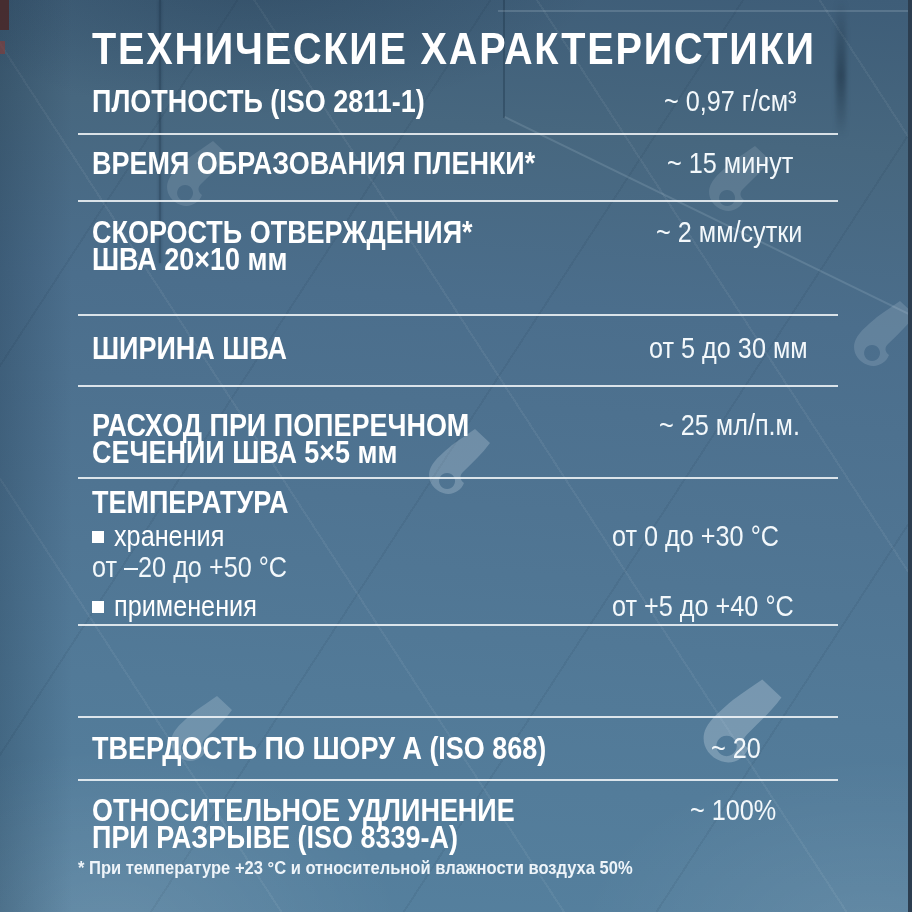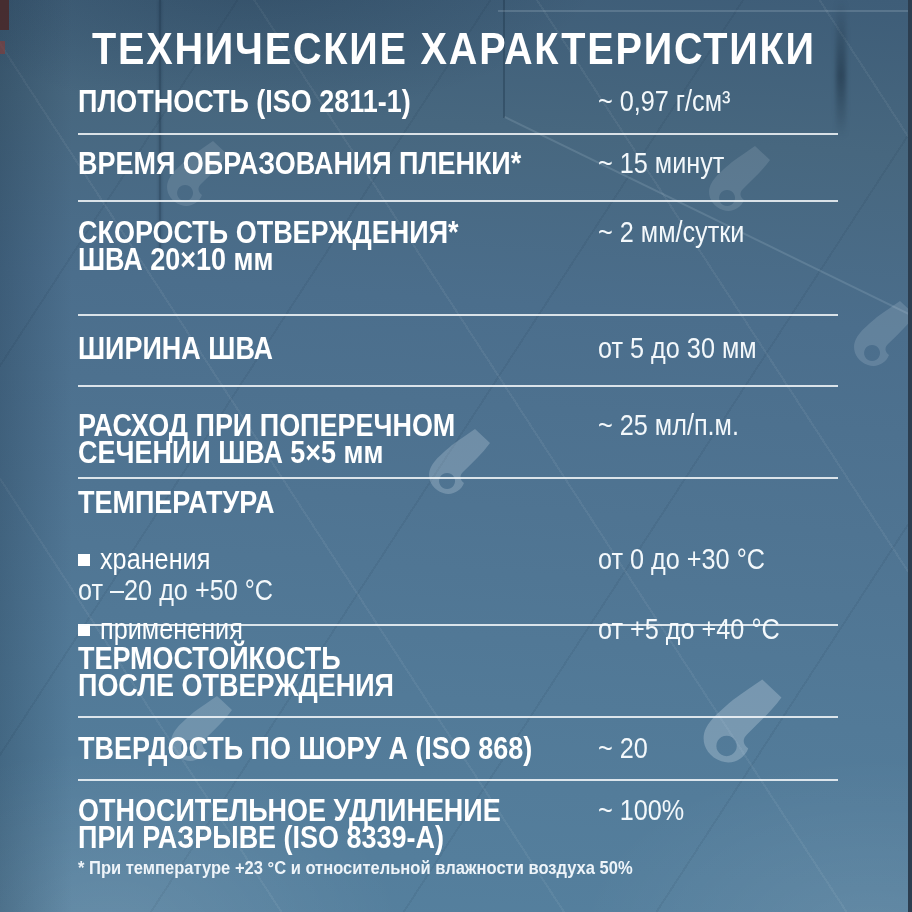--- a/index.html
+++ b/index.html
@@ -26,26 +26,26 @@
   .smudge{left:836px;top:0;width:10px;height:138px;
     background:linear-gradient(180deg,rgba(20,38,54,0),rgba(20,38,54,.45) 55%,rgba(20,38,54,0));filter:blur(2px);}
   .diag1{left:505px;top:116px;width:470px;height:2px;background:rgba(235,245,252,.13);
     transform:rotate(26deg);transform-origin:0 0;}
   .wm{position:absolute;}
 
   .cx{display:inline-block;transform:scaleX(.87);transform-origin:0 50%;white-space:nowrap;}
   .title{position:absolute;left:92px;top:25px;font-size:44px;line-height:48px;font-weight:bold;letter-spacing:2px;}
   .title .cx{transform:scaleX(.9);}
 
-  .row{position:absolute;left:78px;right:40px;display:flex;align-items:flex-start;}
+  .row{position:absolute;left:92px;right:40px;display:flex;align-items:flex-start;}
   .row.block{display:block;}
   .col1{flex:0 0 520px;width:520px;}
   .col2{flex:1 1 auto;}
   .lbl{font-size:31px;line-height:27px;font-weight:bold;color:#ffffff;}
-  .val{font-size:29px;line-height:27px;font-weight:normal;color:#f3f8fb;}
+  .val{font-size:29px;line-height:27px;font-weight:normal;color:#f3f8fb;text-align:center;}
   .sep{position:absolute;left:78px;width:760px;height:2px;background:rgba(250,252,254,.82);}
 
   .b-row{display:flex;align-items:center;height:29px;}
   .b-left{flex:0 0 520px;width:520px;display:flex;align-items:center;}
   .sq{width:12px;height:12px;background:#fff;margin-right:10px;flex:0 0 12px;}
   .b-lbl{font-size:29px;line-height:29px;font-weight:normal;color:#ffffff;}
   .b-row .val{line-height:29px;}
 
   .footnote{position:absolute;left:78px;top:855px;font-size:19px;line-height:26px;font-weight:bold;color:#eef4f9;}
 </style>
@@ -132,45 +132,41 @@
       <div class="lbl"><span class="cx">СЕЧЕНИИ ШВА 5×5 мм</span></div>
     </div>
     <div class="col2">
         <div class="val"><span class="cx">~ 25 мл/п.м.</span></div>
       </div>
   </div>
   <div class="sep" style="top:477px"></div>
 
   <div class="row block" style="top:489px">
     <div class="lbl"><span class="cx">ТЕМПЕРАТУРА</span></div>
-    <div class="b-row" style="margin-top:29px">
+    <div class="b-row" style="margin-top:6px">
       <div class="b-left">
           <span class="sq"></span>
           <span class="b-lbl cx">хранения</span>
         </div>
       <div class="val"><span class="cx">от 0 до +30 °C</span></div>
     </div>
     <div class="b-row" style="margin-top:2px">
       <div class="val"><span class="cx">от –20 до +50 °C</span></div>
     </div>
     <div class="b-row" style="margin-top:10px">
       <div class="b-left">
           <span class="sq"></span>
           <span class="b-lbl cx">применения</span>
         </div>
       <div class="val"><span class="cx">от +5 до +40 °C</span></div>
     </div>
   </div>
   <div class="sep" style="top:624px"></div>
 
   <div class="row" style="top:645px">
-    <div class="col1">
-      <div class="lbl"><span class="cx">ТЕРМОСТОЙКОСТЬ</span></div>
-      <div class="lbl"><span class="cx">ПОСЛЕ ОТВЕРЖДЕНИЯ</span></div>
-    </div>
   </div>
   <div class="sep" style="top:716px"></div>
 
   <div class="row" style="top:735px">
     <div class="col1">
         <div class="lbl"><span class="cx">ТВЕРДОСТЬ ПО ШОРУ А (ISO 868)</span></div>
       </div>
     <div class="col2">
         <div class="val"><span class="cx">~ 20</span></div>
       </div>

